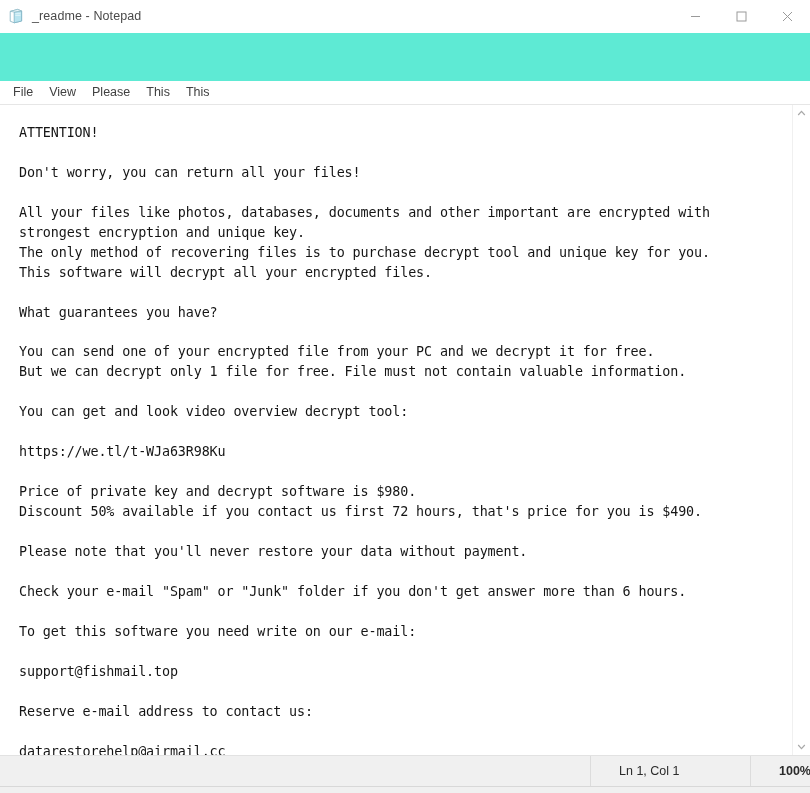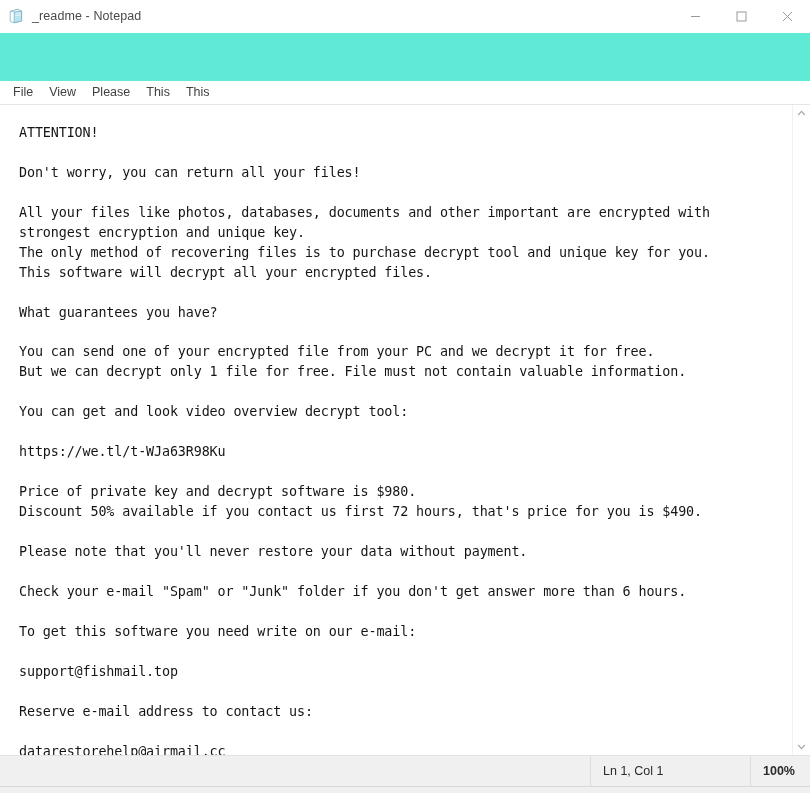--- a/index.html
+++ b/index.html
@@ -150,21 +150,21 @@
     display: flex;
     align-items: stretch;
     font-size: 12.5px;
     color: #2b2b2b;
   }
   #status-spacer { flex: 1 1 auto; }
   .status-cell {
     display: flex;
     align-items: center;
     border-left: 1px solid #dcdcdc;
-    padding-left: 12px;
+    padding-left: 28px;
     padding-right: 12px;
     white-space: nowrap;
     font-family: "Liberation Sans", sans-serif;
     text-align: right;
   }
   #status-ln { width: 160px; box-sizing: border-box; }
   #status-zoom { width: 60px; box-sizing: border-box; font-weight: bold; }
   #status-eol { width: 135px; box-sizing: border-box; }
   #status-enc { width: 100px; box-sizing: border-box; border-right: none; }
   #bottom-edge {

